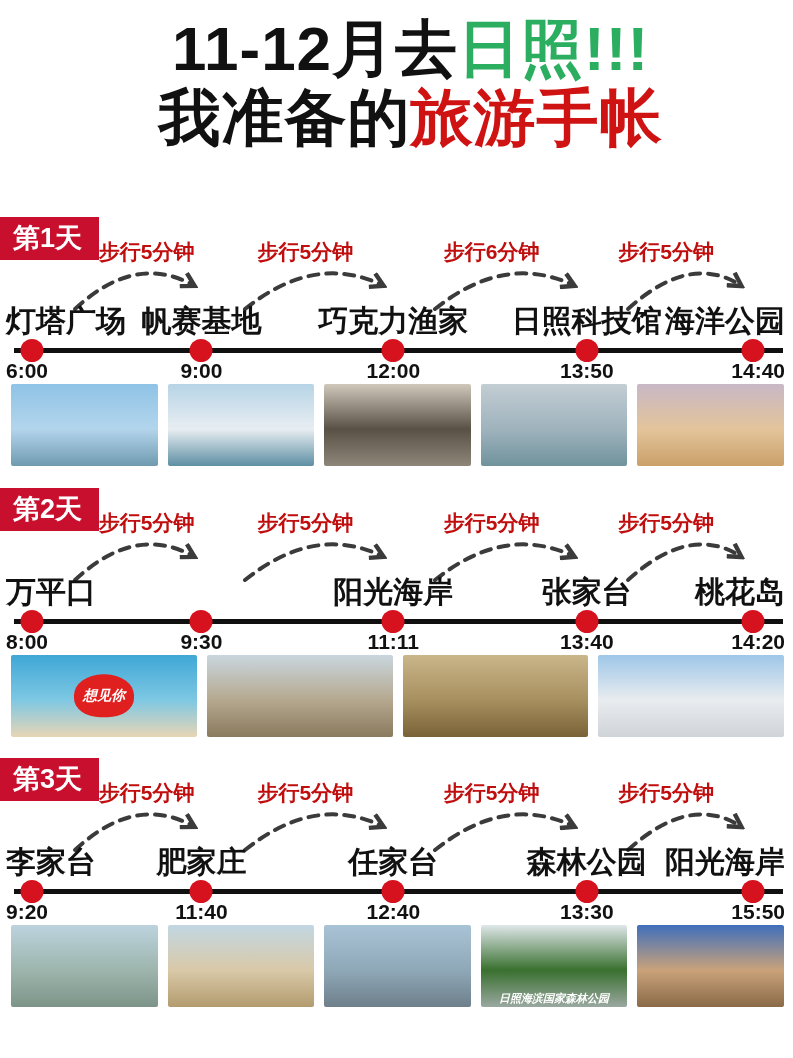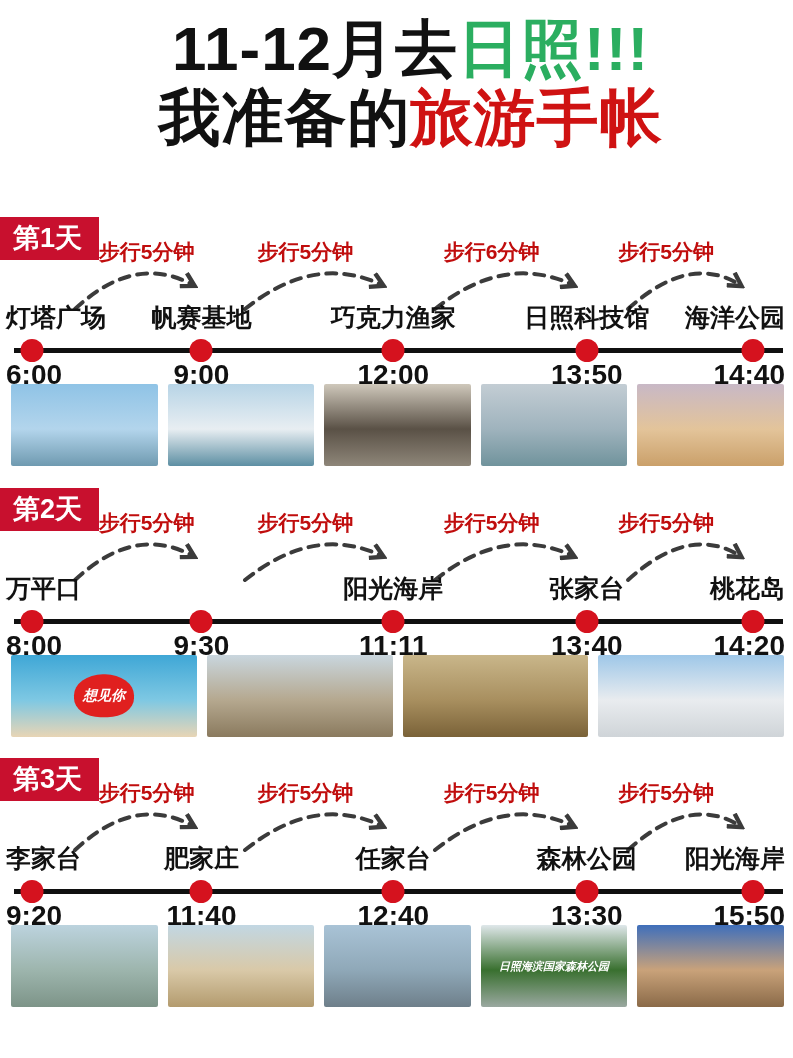--- a/index.html
+++ b/index.html
@@ -25,25 +25,25 @@
   .walk{
     position:absolute;top:21px;transform:translateX(-50%);
     color:var(--walk,#c00d0d);font-size:21px;font-weight:800;white-space:nowrap;
   }
   .wpos1{left:18.5%;} .wpos2{left:38.5%;} .wpos3{left:62%;} .wpos4{left:84%;}
   .arcs{position:absolute;top:42px;left:0;width:793px;height:56px;overflow:visible;}
   .arcline{fill:none;stroke:var(--arc,#3b3b3b);stroke-width:4;stroke-dasharray:10 8;stroke-linecap:round;}
   .arrowhead{fill:none;stroke:var(--arc,#3b3b3b);stroke-width:2.4;}
   .sname{
     position:absolute;top:84px;transform:translateX(-50%);
-    font-size:25px;font-weight:800;color:#111;white-space:nowrap;
+    font-size:30px;font-weight:800;color:#111;white-space:nowrap;
   }
   .stime{
     position:absolute;top:142px;transform:translateX(-50%);
-    font-size:28px;font-weight:800;color:#111;white-space:nowrap;
+    font-size:21px;font-weight:800;color:#111;white-space:nowrap;
   }
   .pos1{left:4%;} .pos2{left:25.4%;} .pos3{left:49.6%;} .pos4{left:74%;} .pos5{left:95%;}
   .edge-left{left:6px !important;transform:none !important;}
   .edge-right{left:auto !important;right:8px !important;transform:none !important;}
   .tline{position:absolute;top:131px;left:14px;right:10px;height:5px;background:var(--line,#101010);}
   .dot{
     position:absolute;top:122px;width:23px;height:23px;border-radius:50%;
     background:var(--dot,#d5121e);transform:translateX(-50%);
   }
   
@@ -168,17 +168,17 @@
   <div class="stime pos1 edge-left">9:20</div>
   <div class="stime pos2">11:40</div>
   <div class="stime pos3">12:40</div>
   <div class="stime pos4">13:30</div>
   <div class="stime pos5 edge-right">15:50</div>
   <div class="photos">
     <div class="photo" style="background: linear-gradient(rgb(188, 211, 222) 0%, rgb(157, 181, 173) 55%, rgb(125, 148, 136) 100%);"></div>
     <div class="photo" style="background: linear-gradient(rgb(194, 215, 227) 0%, rgb(217, 201, 168) 55%, rgb(179, 155, 110) 100%);"></div>
     <div class="photo" style="background: linear-gradient(rgb(169, 195, 214) 0%, rgb(143, 168, 184) 55%, rgb(110, 127, 138) 100%);"></div>
     <div class="photo" style="background: linear-gradient(rgb(223, 231, 234) 0%, rgb(57, 112, 47) 55%, rgb(154, 168, 160) 100%);">
-        <span class="photo-overlay" style="color: rgb(255, 255, 255); font-size: 11px;">日照海滨国家森林公园</span>
+        <span class="photo-overlay" style="color: rgb(255, 255, 255); font-size: 11px; margin-top: 32px;">日照海滨国家森林公园</span>
       </div>
     <div class="photo" style="background: linear-gradient(rgb(63, 111, 187) 0%, rgb(201, 162, 122) 55%, rgb(138, 106, 72) 100%);"></div>
   </div>
 </section>
 
 </body></html>

